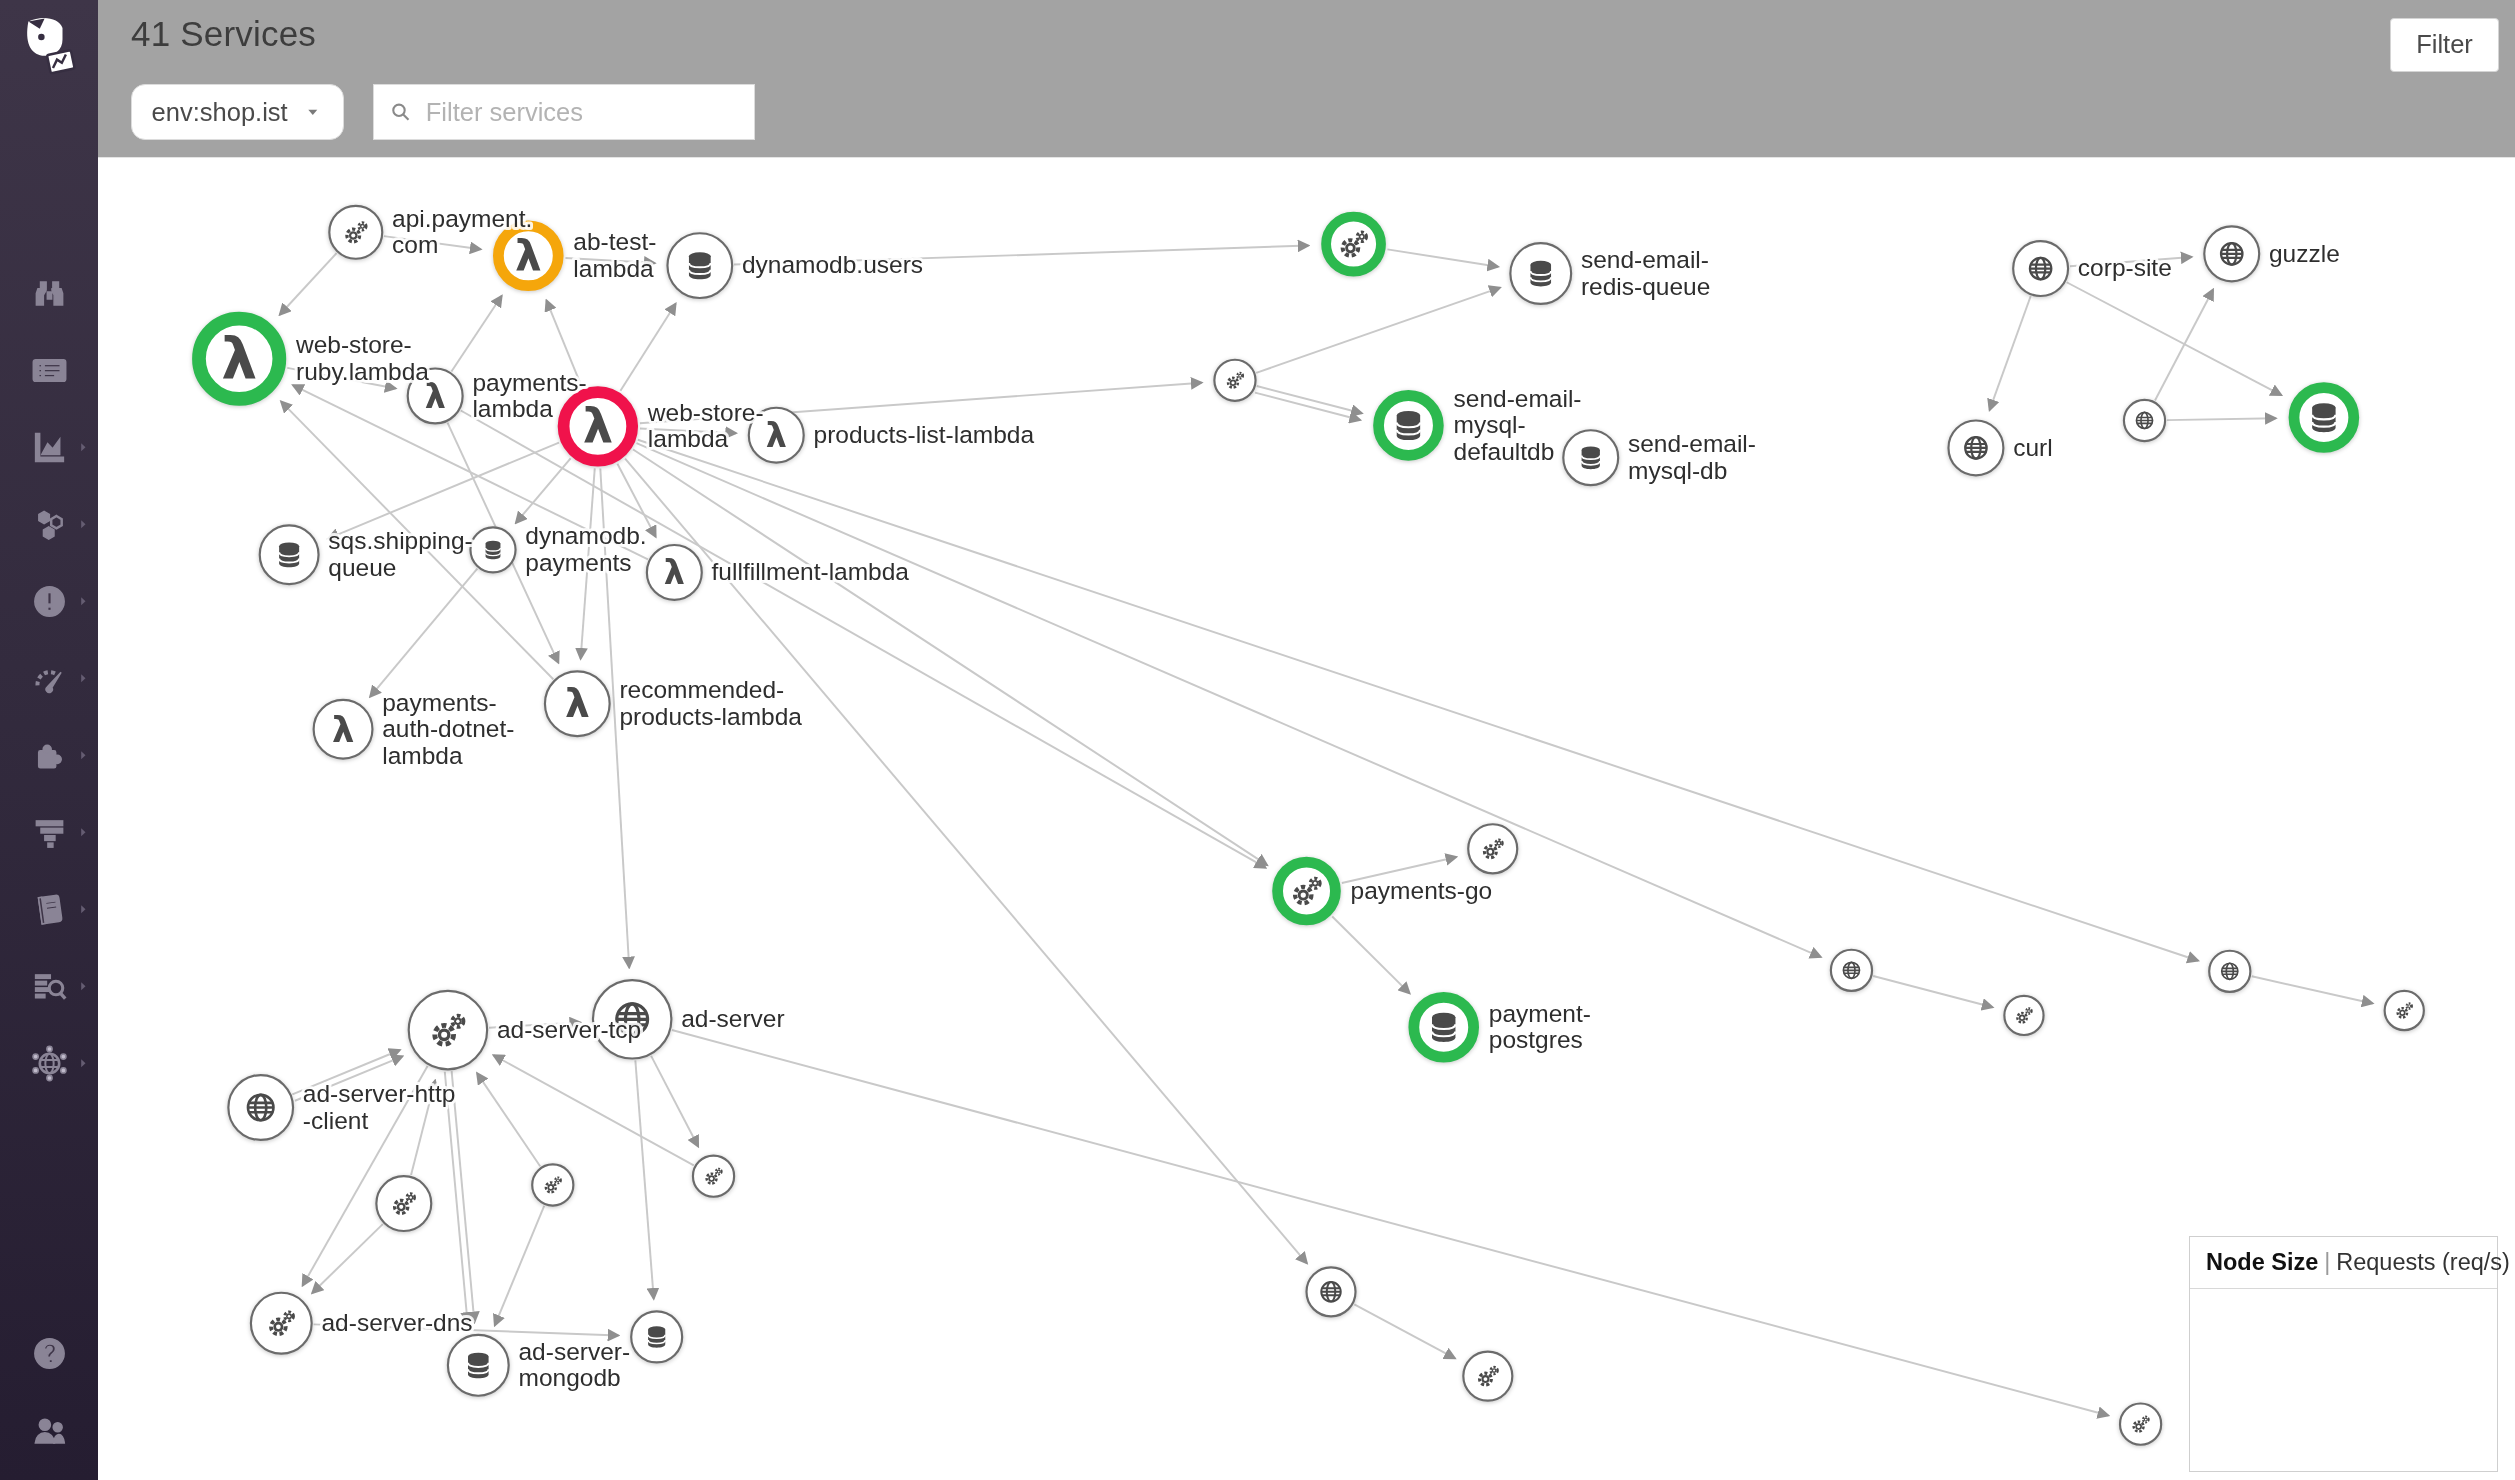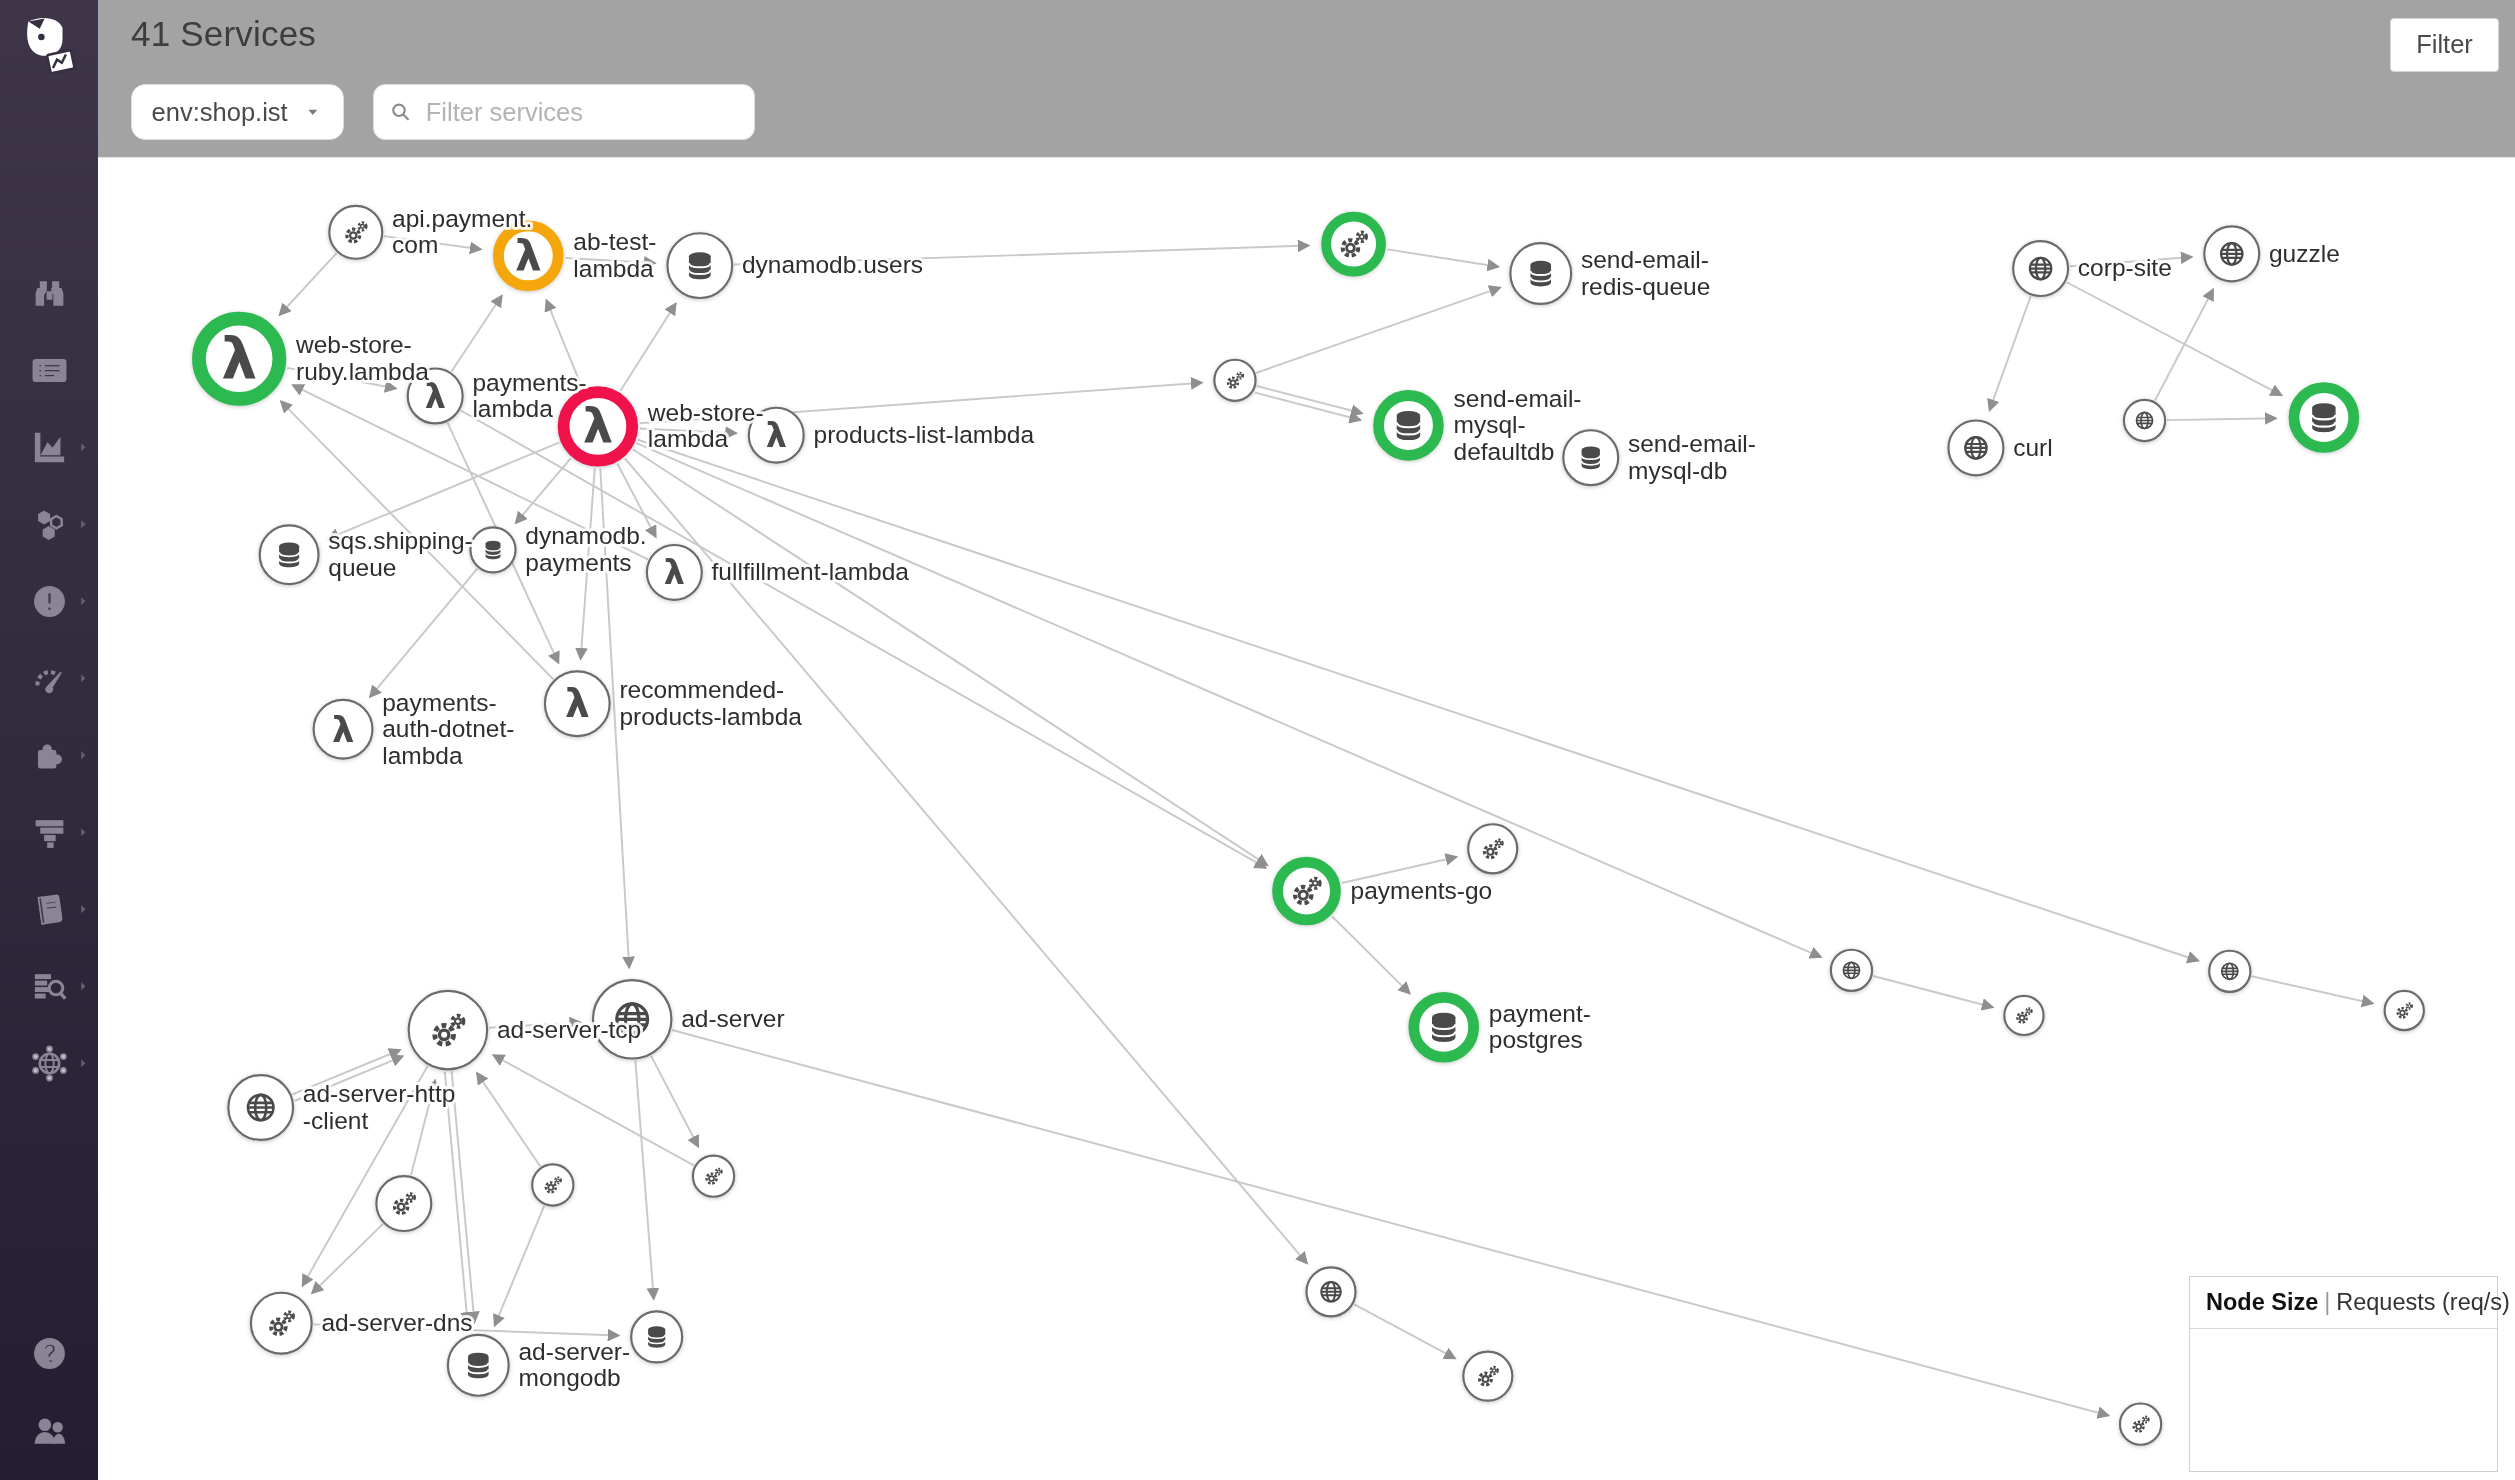--- a/index.html
+++ b/index.html
@@ -29,34 +29,34 @@
   .details-btn { position:absolute; right:15.7px; top:17.6px; padding:11.8px 25.5px; font-size:25.5px; color:#4a4a4a;
     background:#fff; border:1px solid #d4d4d4; border-radius:3.9px; cursor:pointer; }
   .filter-row { position:absolute; left:33px; top:84px; height:56px; display:flex; align-items:stretch; }
   .env-select { display:flex; align-items:center; gap:15.7px; padding:0 19.6px; border:1px solid #dcdcdc; border-radius:14px;
     font-size:25.5px; color:#4a4a4a; background:#fff; cursor:pointer; }
   .env-select svg { width:19.6px; height:19.6px; fill:#7a7a7a; }
   .seg-group { display:flex; margin-left:43px; border:1px solid #dcdcdc; border-radius:3.9px; background:#fff; }
   .seg-btn { display:flex; align-items:center; gap:11.8px; padding:0 23.5px; font-size:25.5px; color:#4a4a4a; cursor:pointer; border-right:1px solid #e2e2e2; }
   .seg-btn:last-child { border-right:none; }
   .seg-btn svg { width:25.5px; height:25.5px; }
-  .search-box { margin-left:29px; width:382px; display:flex; align-items:center; gap:13.7px; border:1px solid #dcdcdc; border-radius:12px; padding:0 15.7px; background:#fff; }
+  .search-box { margin-left:29px; width:382px; display:flex; align-items:center; gap:13.7px; border:1px solid #dcdcdc; border-radius:0; padding:0 15.7px; background:#fff; }
   .search-box svg { width:25.5px; height:25.5px; }
   .search-box input { border:none; outline:none; font-size:25.5px; color:#444; width:100%; font-family:"Liberation Sans",sans-serif; background:transparent; }
   .search-box input::placeholder { color:#b3b3b3; }
 
   
   #graph { position:absolute; left:0; top:0; z-index:1; }
   .node-circle { filter:drop-shadow(0 1px 2px rgba(0,0,0,.22)); }
   .node-label { font-family:"Liberation Sans",sans-serif; font-size:25px; fill:#2e2e2e;
     paint-order:stroke; stroke:rgba(255,255,255,.88); stroke-width:6px; stroke-linejoin:round; }
   .lambda-glyph { font-family:"DejaVu Sans",sans-serif; font-weight:bold; fill:#4a4a4a; }
 
   
-  .legend { position:absolute; right:16.7px; bottom:7.8px; width:309px; height:196px; background:#fff;
+  .legend { position:absolute; right:16.7px; bottom:7.8px; width:309px; height:236px; background:#fff;
     border:1px solid #cfcfcf; z-index:8; }
   .legend-head { padding:11.8px 15.7px; font-size:23.5px; color:#333; border-bottom:1px solid #d8d8d8; white-space:nowrap; }
   .legend-head b { font-weight:bold; color:#111; }
   .legend-head .sep { color:#9a9a9a; padding:0 5.9px; }
   .legend-body { position:relative; height:145px; }
   .lg-circle { position:absolute; border:2px solid #8a8a8a; border-radius:50%; background:#fff; }
   .lg-min-c { width:31px; height:31px; left:51px; top:29px; }
   .lg-max-c { width:63px; height:63px; left:181px; top:13.7px; }
   .lg-label { position:absolute; bottom:11.8px; font-size:23.5px; color:#222; }
   .lg-label b { font-weight:bold; }

